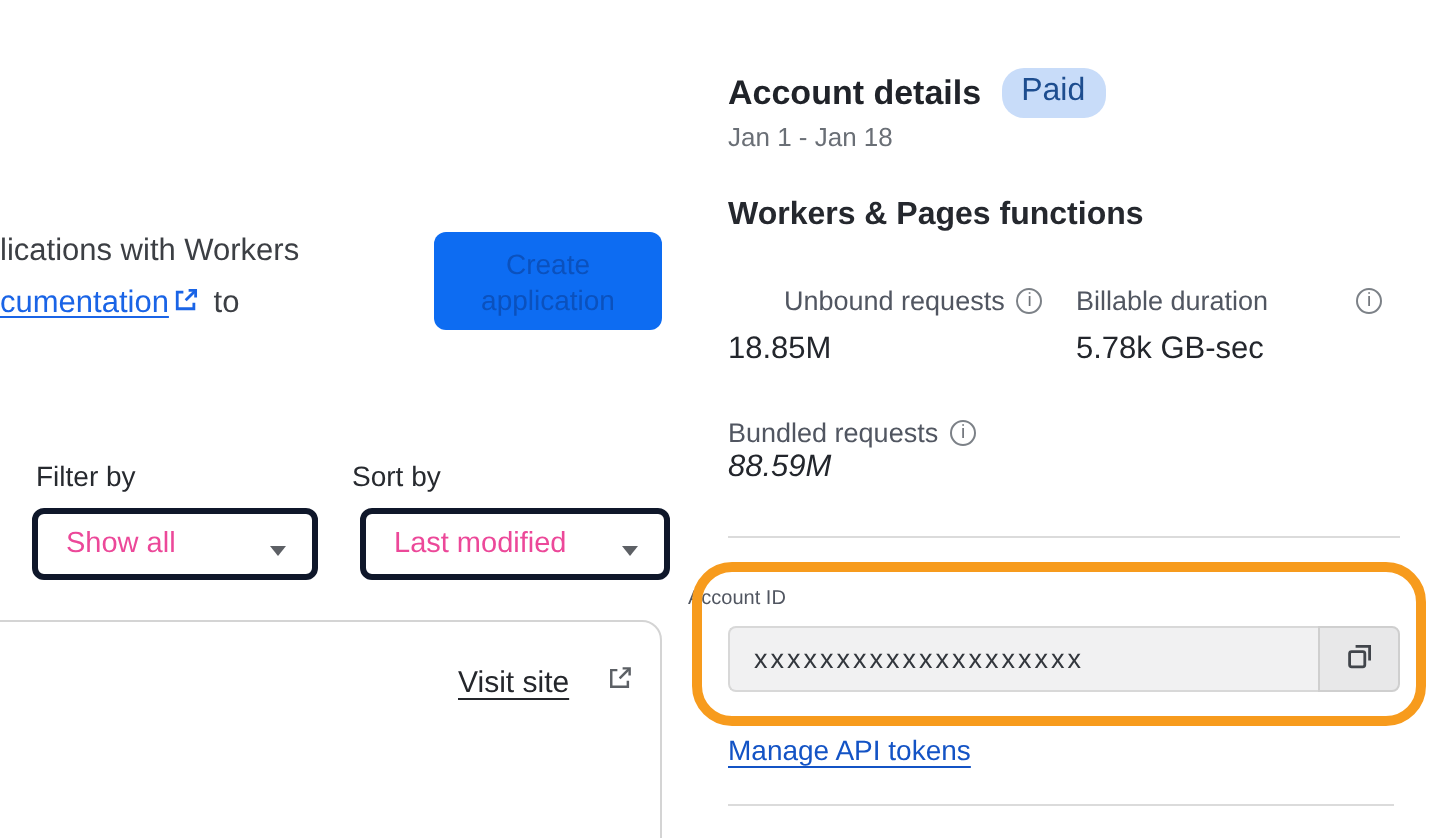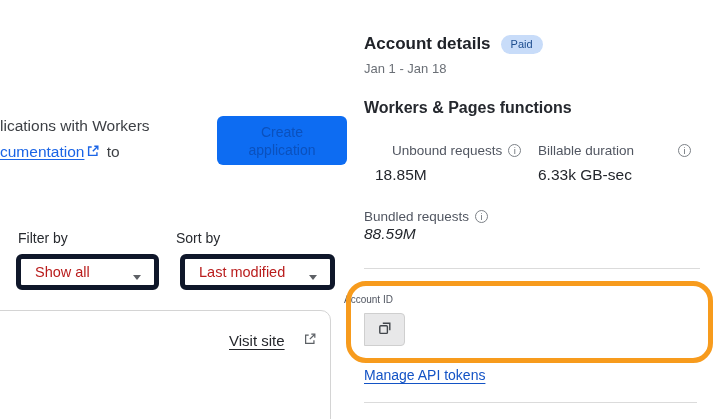--- a/index.html
+++ b/index.html
@@ -19,35 +19,35 @@
     font-size: 15.5px; line-height: 26px; color: #3c3f44;
     white-space: nowrap;
   }
   .intro a {
     color: #1a64e6; text-decoration: underline; text-underline-offset: 2px;
     cursor: pointer;
   }
   .ext-icon { display: inline-block; vertical-align: -1px; margin: 0 2px; }
 
   .create-btn {
-    left: 217px; top: 116px; width: 130px; height: 49px;
+    left: 217px; top: 116px; width: 114px; height: 49px;
     background: #0d6cf2; border: none; border-radius: 6px;
     color: #0b51bd; font-size: 14px; line-height: 18px;
     font-family: inherit;
     display: flex; flex-direction: column; align-items: center; justify-content: center;
     cursor: pointer;
   }
 
   .field-label { font-size: 14px; color: #272a2f; }
   .flabel { left: 18px; top: 230px; }
   .slabel { left: 176px; top: 230px; }
 
   .select {
-    height: 36px; border: 5px solid #0f172a; border-radius: 6px;
-    background: #fff; font-size: 14.5px; color: #b91c1c;
+    height: 36px; border: 3px solid #0f172a; border-radius: 6px;
+    background: #fff; font-size: 14.5px; color: #ec4899;
     display: flex; align-items: center; padding: 0 34px 0 14px;
     cursor: pointer;
   }
   .select1 { left: 16px; top: 254px; width: 143px; }
   .select2 { left: 180px; top: 254px; width: 155px; }
   .caret {
     position: absolute; right: 13px; top: 16px;
     width: 0; height: 0;
     border-left: 4.5px solid transparent;
     border-right: 4.5px solid transparent;
@@ -65,21 +65,21 @@
     text-decoration: underline; text-underline-offset: 3px;
     cursor: pointer; display: flex; align-items: center; gap: 16px;
   }
   .visit .ext-icon { color: #5c6065; }
 
   
   .acct-header { left: 364px; top: 34px; display: flex; align-items: center; gap: 10px; }
   .acct-title { font-size: 17px; font-weight: 700; color: #202329; }
   .badge {
     background: #c8dcf9; color: #1d4d8f;
-    font-size: 11px; padding: 3px 10px 4px; border-radius: 11px;
+    font-size: 16px; padding: 3px 10px 4px; border-radius: 11px;
   }
   .date { left: 364px; top: 61px; font-size: 13px; color: #6a6f76; }
   .section-title { left: 364px; top: 99px; font-size: 16px; font-weight: 700; color: #25282e; }
 
   .stat-label { font-size: 13.5px; color: #515661; display: flex; align-items: center; gap: 6px; }
   .stat-value { font-size: 15.5px; color: #23262c; }
   .info-icon {
     display: inline-flex; align-items: center; justify-content: center;
     width: 13px; height: 13px; border: 1px solid #7c8187; border-radius: 50%;
     color: #6d7278; cursor: pointer; flex: none;
@@ -162,38 +162,39 @@
   <span class="acct-title">Account details</span>
   <span class="badge">Paid</span>
 </div>
 <div class="abs date">Jan 1 - Jan 18</div>
 <div class="abs section-title">Workers &amp; Pages functions</div>
 
 <div class="abs stat-label" style="left:364px; top:143px;margin-left:28px;">
   <span>Unbound requests</span>
   <span class="info-icon"></span>
 </div>
-<div class="abs stat-value" style="left:364px; top:166px;margin-left:11px;">18.85M</div>
+<div class="abs stat-value" style="left:364px; top:166px;">18.85M</div>
 
 <div class="abs stat-label" style="left:538px; top:143px;gap:44px;">
   <span>Billable duration</span>
   <span class="info-icon"></span>
 </div>
-<div class="abs stat-value" style="left:538px; top:166px;">6.33k GB-sec</div>
+<div class="abs stat-value" style="left:538px; top:166px;">5.78k GB-sec</div>
 
 <div class="abs stat-label" style="left:364px; top:209px;">
   <span>Bundled requests</span>
   <span class="info-icon"></span>
 </div>
 <div class="abs stat-value" style="left:364px; top:225px;font-style:italic;">88.59M</div>
 
 <div class="abs divider div1"></div>
 
 <div class="abs acct-id-label">Account ID</div>
 <div class="abs input-group">
+  <input class="acct-input" type="text" readonly="" value="xxxxxxxxxxxxxxxxxxxx" style="">
   <button class="copy-btn">
     <span><svg width="16" height="16" viewBox="0 0 16 16" fill="none" stroke="#41454b" stroke-width="1.4">
           <rect x="2.8" y="5.8" width="7.6" height="7.6" rx="1"></rect>
           <path d="M5.8 3.2 h7 v7"></path>
         </svg></span>
   </button>
 </div>
 
 <a class="abs manage">Manage API tokens</a>
 

